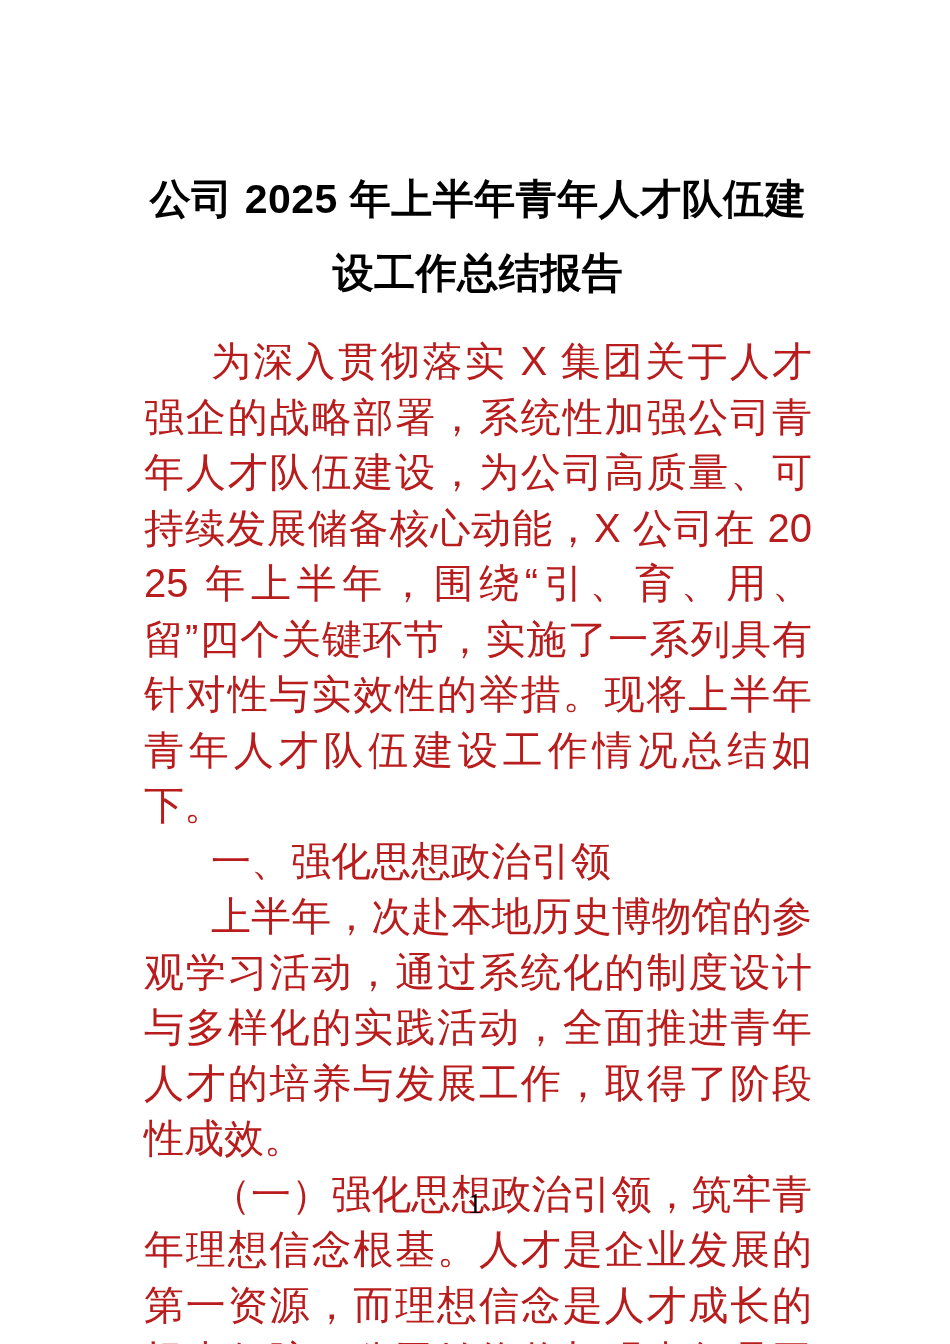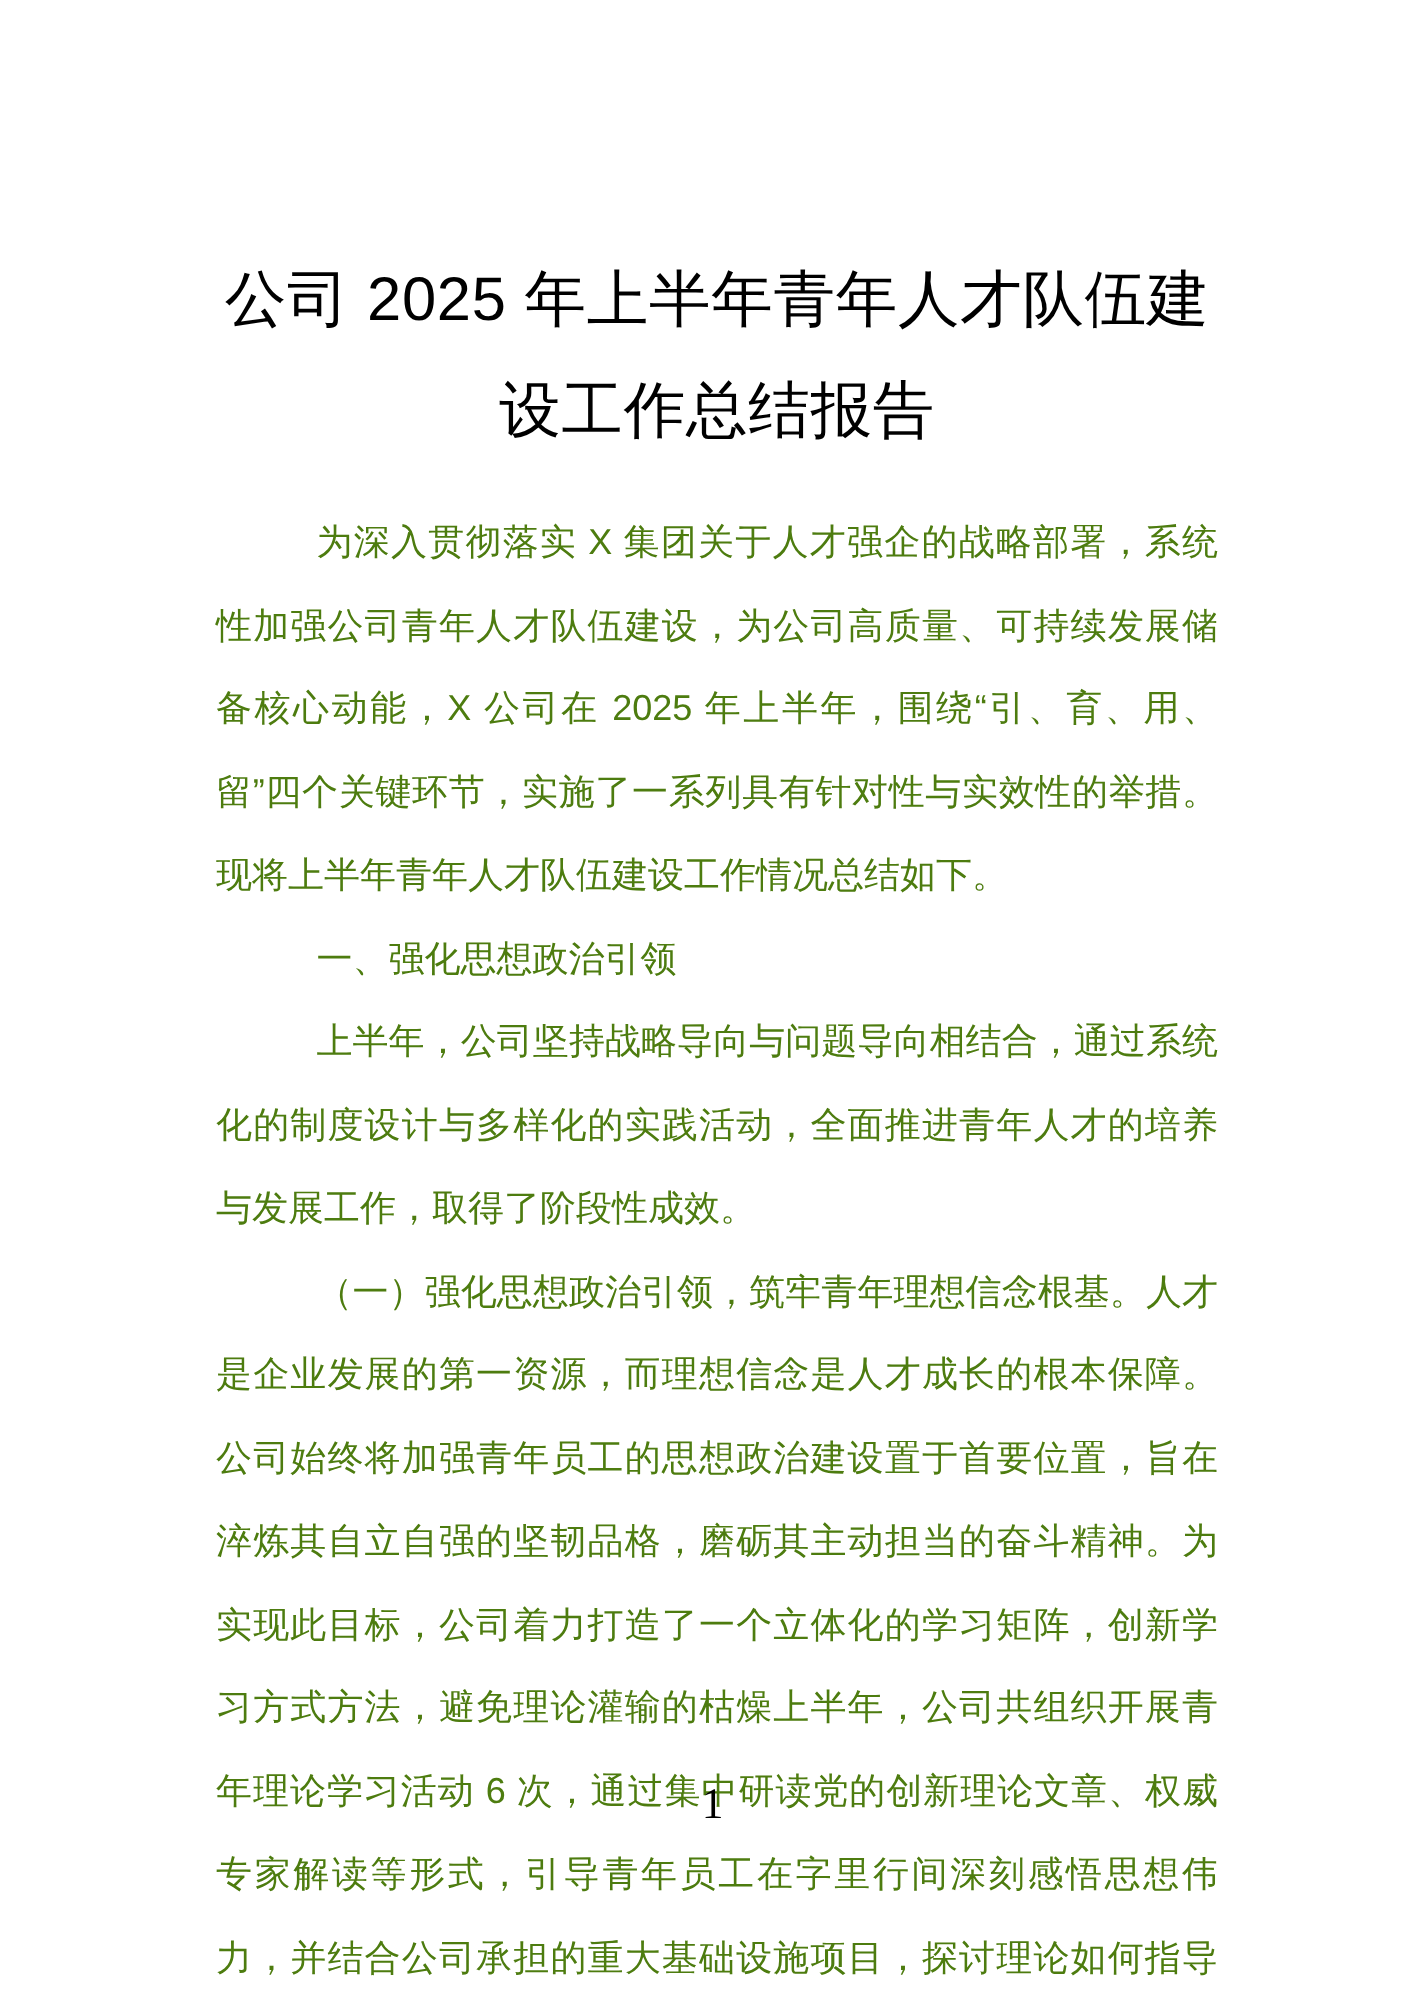--- a/index.html
+++ b/index.html
@@ -20,39 +20,39 @@
   .content {
     position: absolute;
     left: 144px;
     top: 0;
     width: 668px;
   }
   .doc-title {
     margin: 0;
     padding-top: 162px;
     font-size: 41px;
-    font-weight: normal;
+    font-weight: bold;
     line-height: 74px;
     text-align: center;
     letter-spacing: 0.5px;
     color: #000000;
   }
   .body-block {
     margin-top: 24px;
   }
   p.para {
     margin: 0;
-    font-size: 24px;
+    font-size: 40px;
     line-height: 55.5px;
     text-align: justify;
     text-justify: inter-character;
     text-align-last: left;
     letter-spacing: 0px;
     word-break: break-all;
-    color: #4d7c0f;
+    color: #b91c1c;
   }
   p.indent {
     text-indent: 67px;
   }
   .page-number {
     position: absolute;
     left: 0;
     right: 0;
     top: 1186px;
     text-align: center;
@@ -69,21 +69,21 @@
   <div class="content">
 
     <h1 class="doc-title">公司 2025 年上半年青年人才队伍建设工作总结报告</h1>
 
     <div class="body-block">
 
       <p class="para indent">为深入贯彻落实 X 集团关于人才强企的战略部署，系统性加强公司青年人才队伍建设，为公司高质量、可持续发展储备核心动能，X 公司在 2025 年上半年，围绕“引、育、用、留”四个关键环节，实施了一系列具有针对性与实效性的举措。现将上半年青年人才队伍建设工作情况总结如下。</p>
 
       <p class="para indent">一、强化思想政治引领</p>
 
-      <p class="para indent">上半年，公司坚持战略导向与问题导向相结合，通过系统化的制度设计与多样化的实践活动，全面推进青年人才的培养与发展工作，取得了阶段性成效。</p>
+      <p class="para indent">上半年，次赴本地历史博物馆的参观学习活动，通过系统化的制度设计与多样化的实践活动，全面推进青年人才的培养与发展工作，取得了阶段性成效。</p>
 
       <p class="para indent">（一）强化思想政治引领，筑牢青年理想信念根基。人才是企业发展的第一资源，而理想信念是人才成长的根本保障。公司始终将加强青年员工的思想政治建设置于首要位置，旨在淬炼其自立自强的坚韧品格，磨砺其主动担当的奋斗精神。为实现此目标，公司着力打造了一个立体化的学习矩阵，创新学习方式方法，避免理论灌输的枯燥上半年，公司共组织开展青年理论学习活动 6 次，通过集中研读党的创新理论文章、权威专家解读等形式，引导青年员工在字里行间深刻感悟思想伟力，并结合公司承担的重大基础设施项目，探讨理论如何指导实践。同时，组织观看了多部红色主题影片，并开展了 2 次赴本地历史博物馆的参观学习活动，让青年员工在重温峥嵘岁月、感受厚重文化魅力的过程中，潜移默化地增强民族自豪感与职业使命感，将个人发展与企业使命、国家战略紧密相连。</p>
 
     </div>
   </div>
 
   <div class="page-number">1</div>
 </div>
 
 </body></html>

